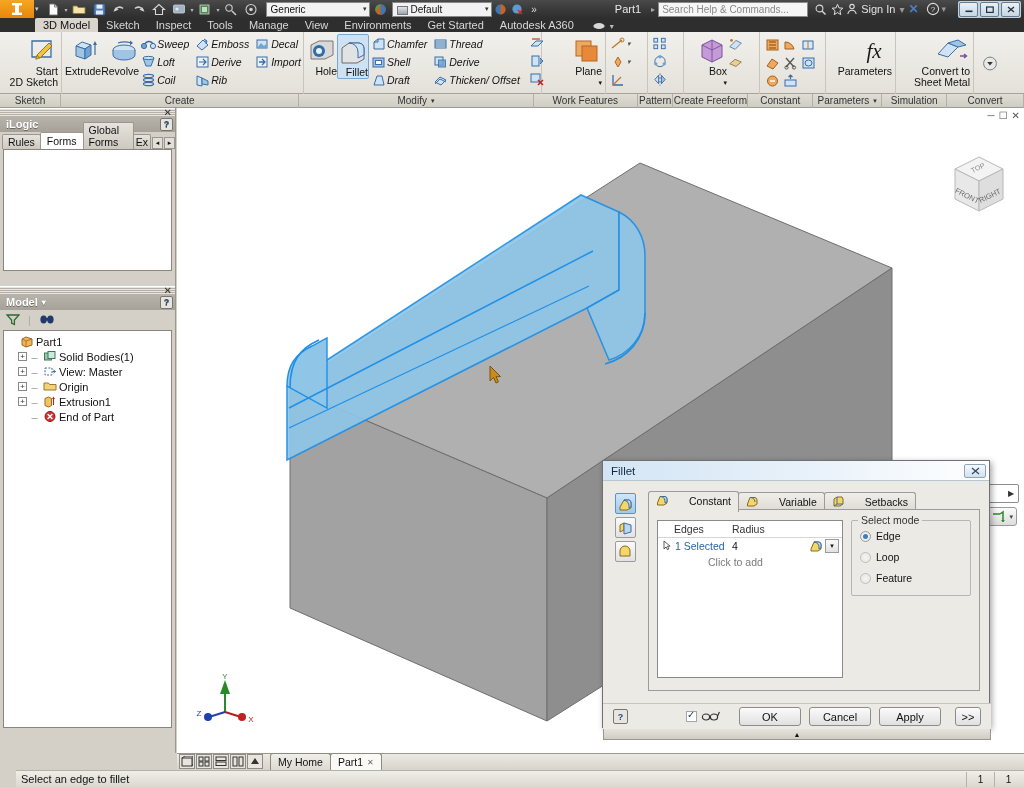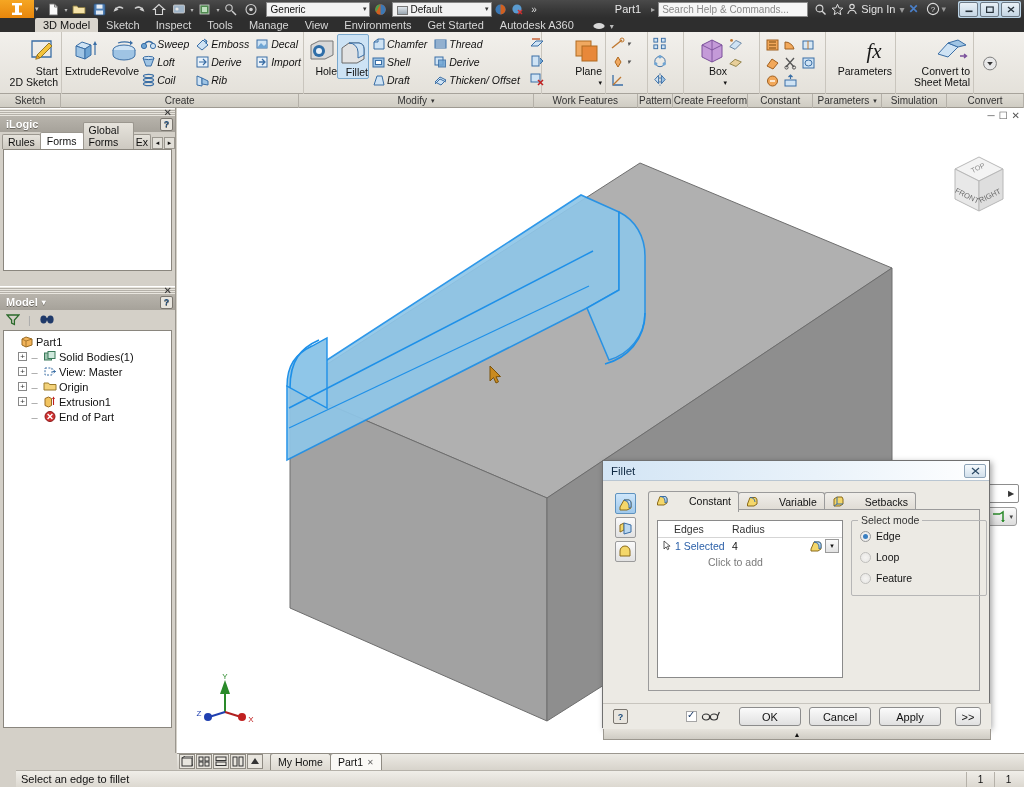--- a/index.html
+++ b/index.html
@@ -1203,21 +1203,21 @@
                   </svg>
               </span>
               <span style="width:14px;height:14px;border:1px solid #9a9a9a;background:linear-gradient(to bottom,#fbfbfb,#e2e2e2);display:flex;align-items:center;justify-content:center;font-size:7px;">▾</span>
             </span>
           </div>
           <div class="erow" style="color:#7a7a7a;padding-left:50px;">
             <span>Click to add</span>
           </div>
         </div>
 
-        <div class="fieldset" style="left:202px;top:10px;width:136px;height:76px;">
+        <div class="fieldset" style="left:202px;top:10px;width:120px;height:76px;">
           <span class="fslegend">Select mode</span>
           <div style="padding:7px 0 0 8px;display:flex;flex-direction:column;gap:5px;">
             <label class="radio">
               <span class="rdot on"></span>
               <span>Edge</span>
             </label>
             <label class="radio">
               <span class="rdot dim"></span>
               <span>Loop</span>
             </label>

